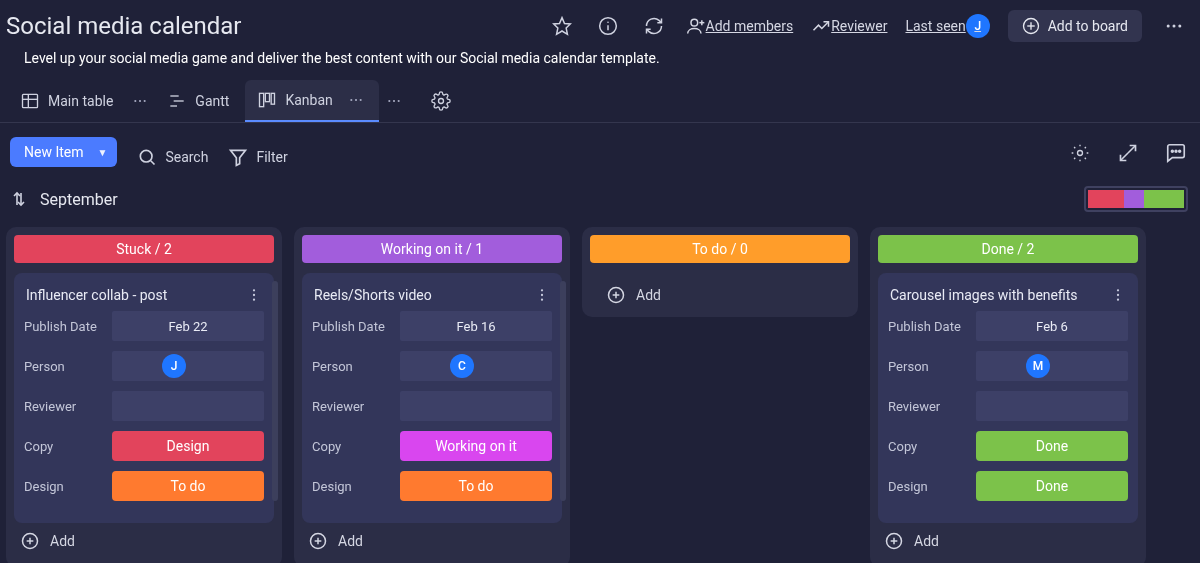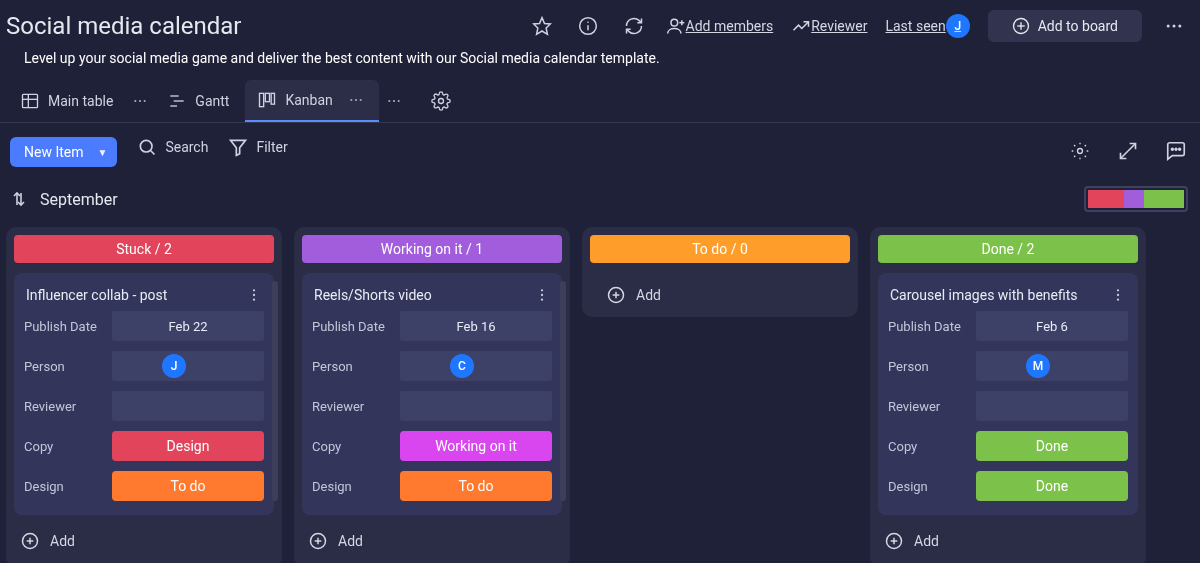--- a/index.html
+++ b/index.html
@@ -53,21 +53,21 @@
     justify-content: center;
     font-size: 12px;
     font-weight: 500;
   }
   .add-board-btn {
     display: inline-flex;
     align-items: center;
     gap: 8px;
     background: #32344f;
     border-radius: 6px;
-    padding: 7px 24px;
+    padding: 7px 14px;
     cursor: pointer;
     color: #e6e8f0;
   }
   .subtitle {
     font-size: 14px;
     color: #ffffff;
     padding: 2px 6px 10px 24px;
   }
   
   .tabs-row {
@@ -91,21 +91,21 @@
     background: #2c2e47;
     border-bottom: 2px solid #5b8cff;
   }
   .tab-more {
     display:inline-flex; align-items:center; justify-content:center;
     width: 22px; color:#a7abc2; cursor:pointer;
   }
   
   .toolbar {
     display: flex;
-    align-items: flex-start;
+    align-items: flex-end;
     padding: 14px 10px;
     gap: 20px;
   }
   .new-item-btn {
     background: #4b7bff;
     color: #fff;
     border-radius: 6px;
     display: inline-flex;
     align-items: center;
     padding: 7px 10px 7px 14px;
@@ -162,22 +162,22 @@
     color: #fff;
     text-align: center;
     padding: 6px 0;
     border-radius: 4px;
     font-size: 14px;
     margin-bottom: 10px;
   }
   .card {
     background: #33365a;
     border-radius: 8px;
-    padding: 10px 10px 12px 10px;
-    margin-bottom: 8px;
+    padding: 10px 10px 20px 10px;
+    margin-bottom: 0;
   }
   .card-head {
     display:flex; align-items:center; justify-content:space-between;
     padding: 4px 2px 8px 2px;
   }
   .card-title { color:#e9ebf5; font-size:14px; }
   .field {
     display:flex; align-items:center;
     margin-bottom: 10px;
     gap: 8px;

